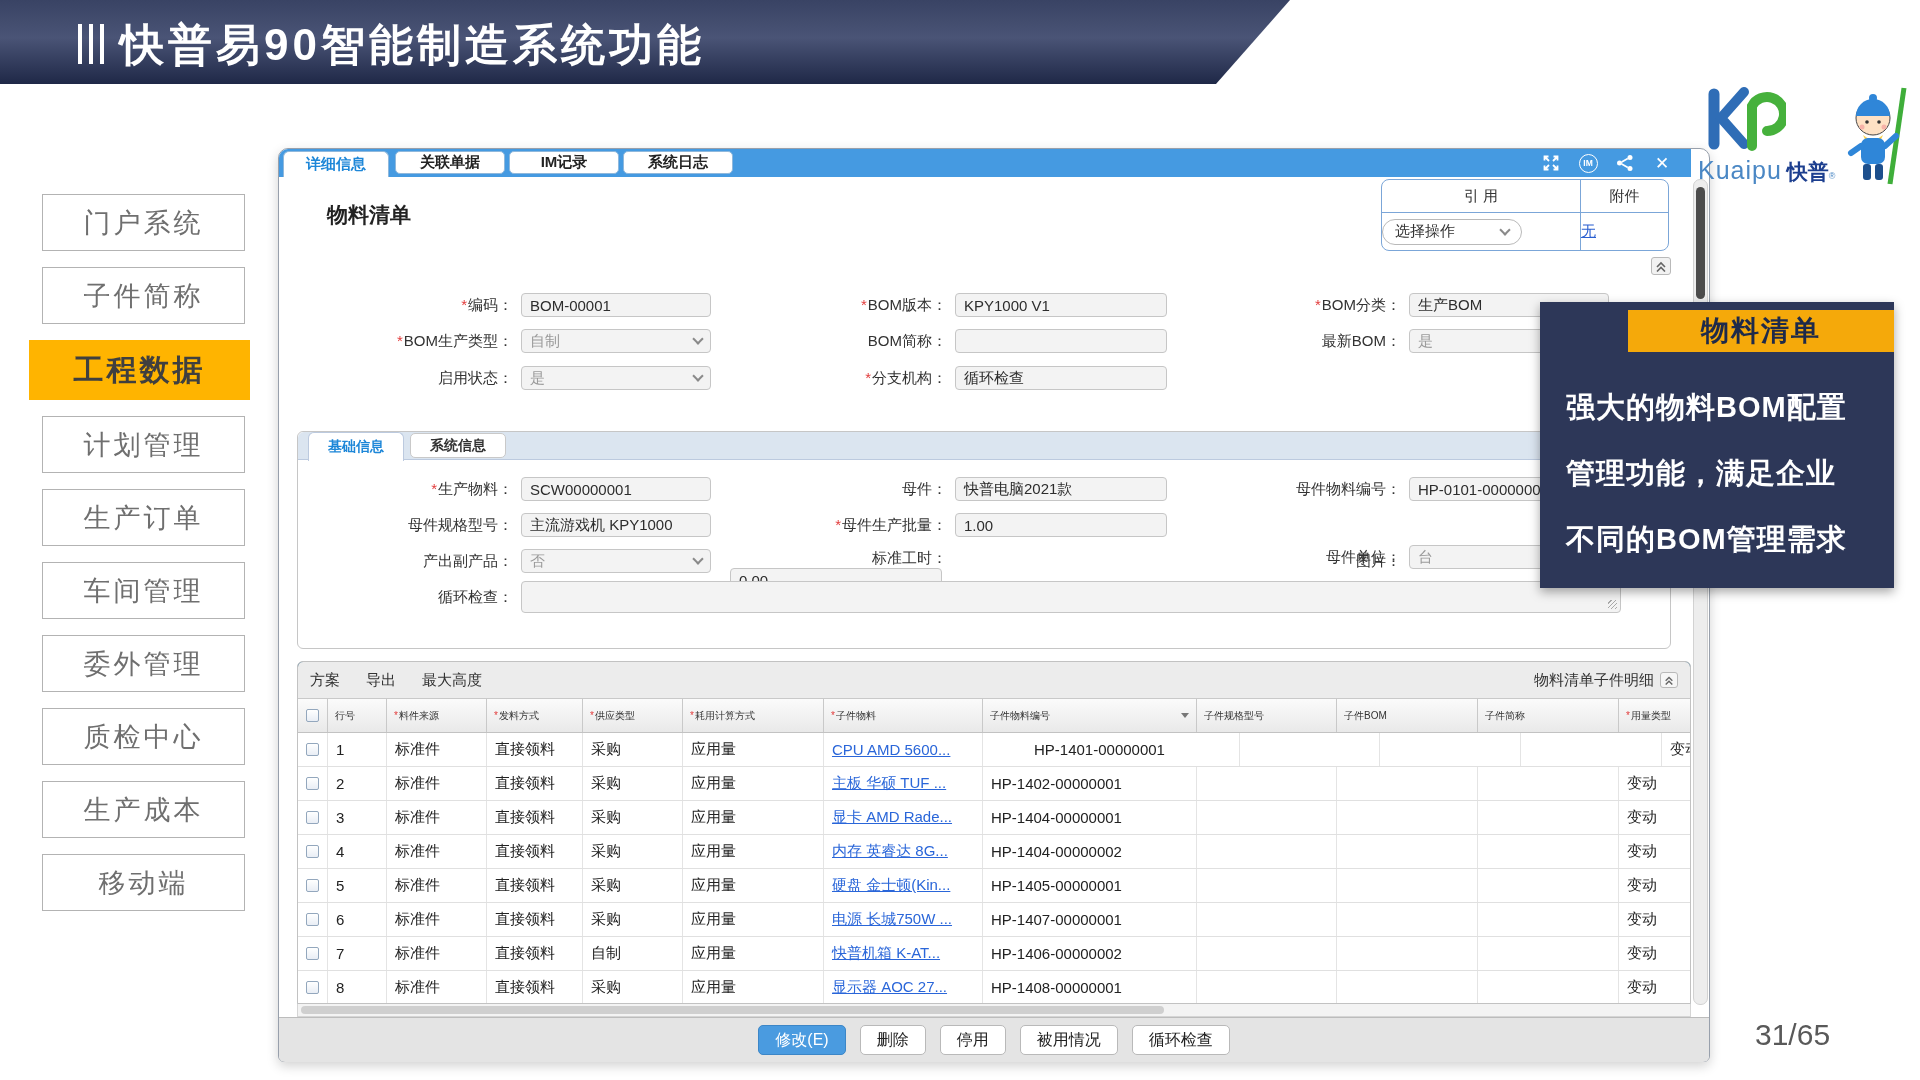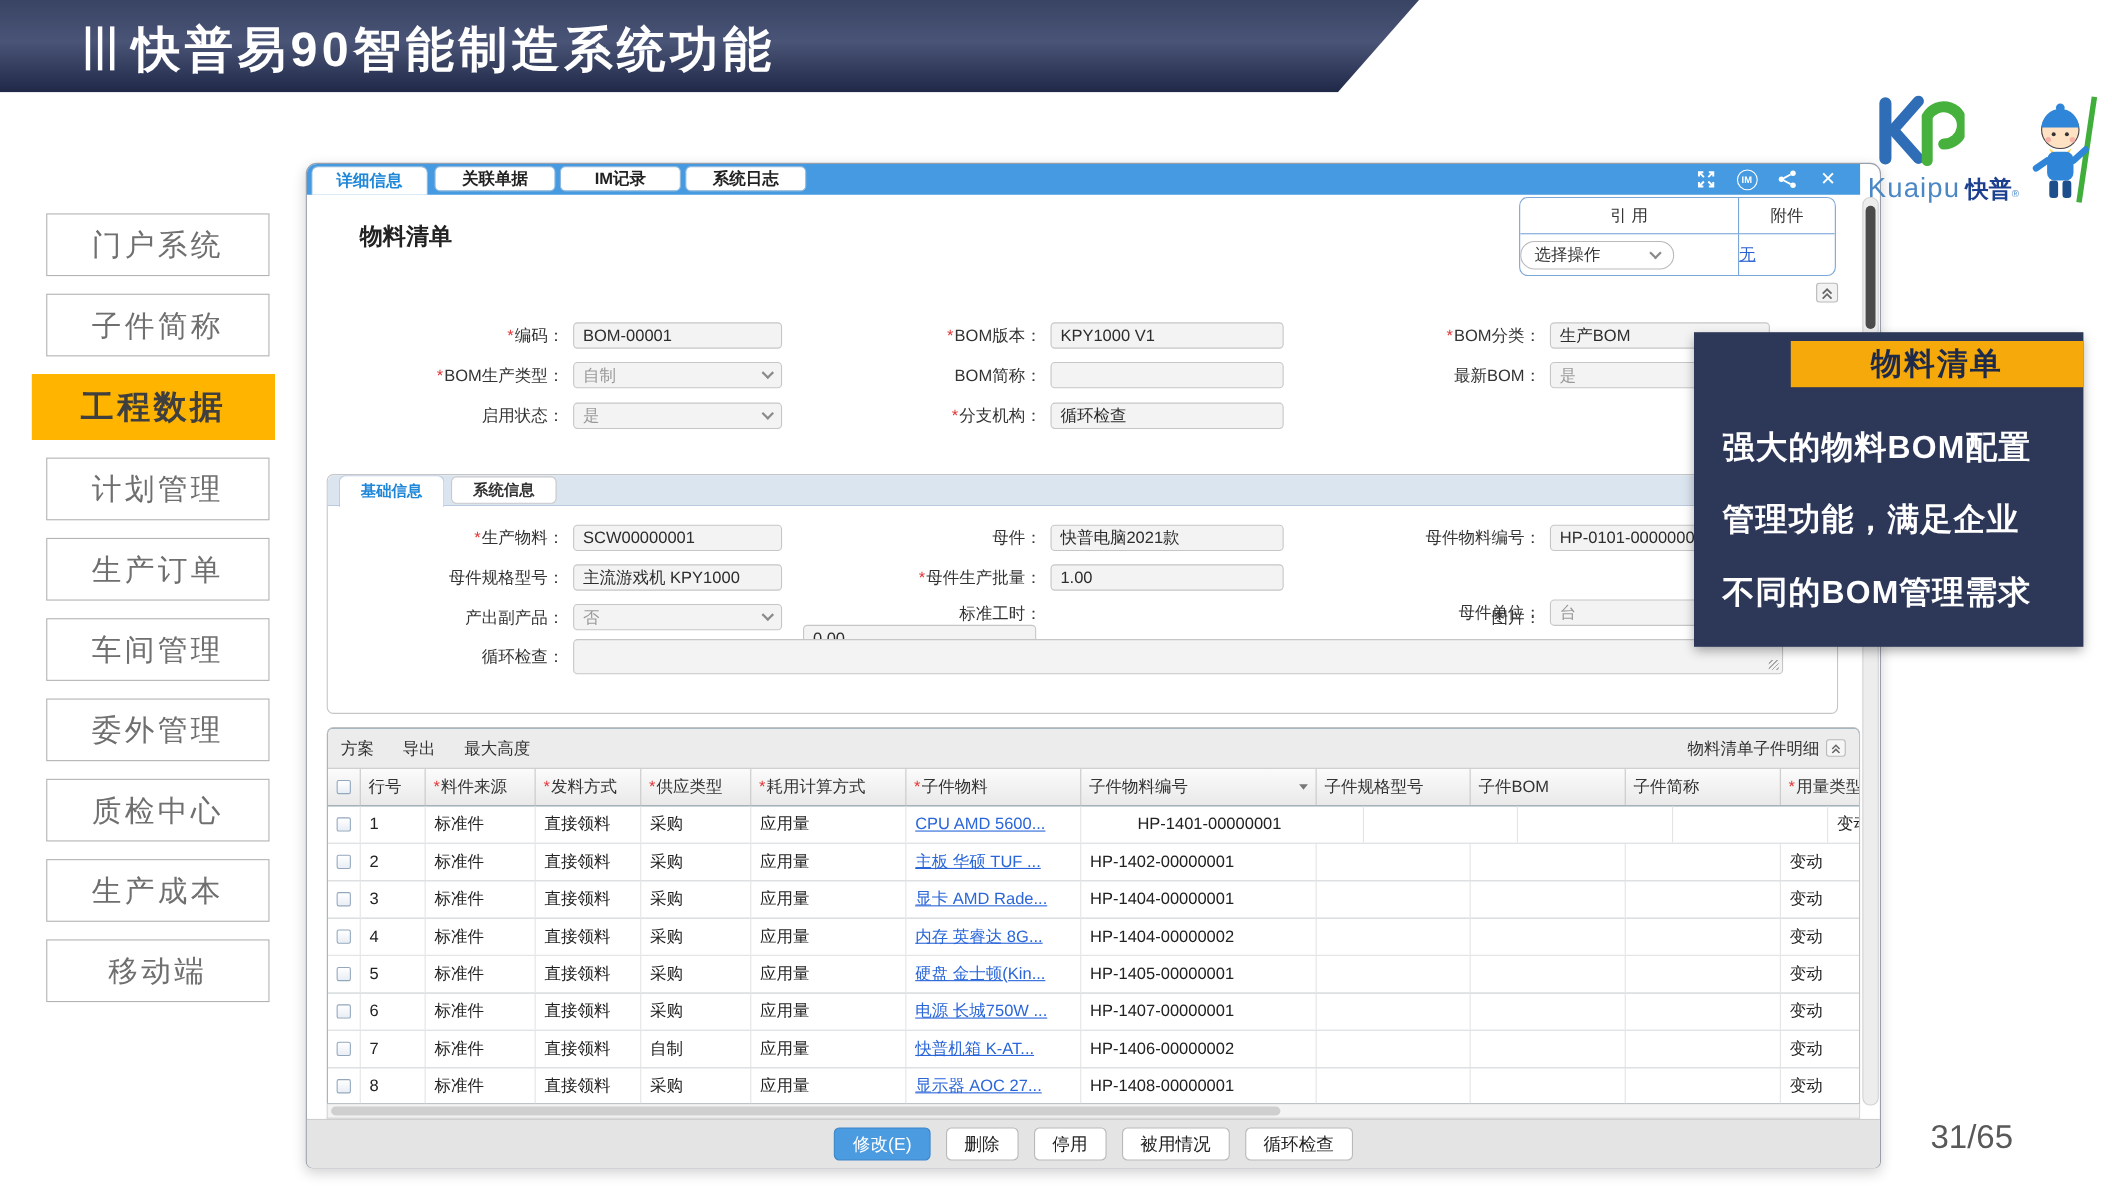--- a/index.html
+++ b/index.html
@@ -82,21 +82,21 @@
   
   .grid-box{position:absolute;left:18px;top:512px;width:1394px;height:343px;border:1px solid #c2c2c2;
     border-radius:6px 6px 0 0;overflow:hidden;background:#0c4a6e;}
   .grid-toolbar{height:37px;background:#ececec;border-bottom:1px solid #c9c9c9;display:flex;align-items:center;padding:0 12px;}
   .tb-left{display:flex;gap:26px;}
   .tb-link{font-size:15px;color:#333;cursor:pointer;}
   .tb-right{margin-left:auto;display:flex;align-items:center;gap:6px;font-size:15px;color:#333;}
   .mini-collapse{width:18px;height:16px;border:1px solid #b9b9b9;border-radius:3px;background:#f6f6f6;
     display:flex;align-items:center;justify-content:center;cursor:pointer;}
   .grid-header{height:34px;display:flex;background:linear-gradient(#fbfbfb,#e9e9e9);border-bottom:1px solid #c2c2c2;}
-  .gh-cell{flex:none;border-right:1px solid #c9c9c9;display:flex;align-items:center;padding:0 7px;font-size:15px;color:#333;
+  .gh-cell{flex:none;border-right:1px solid #c9c9c9;display:flex;align-items:center;padding:0 7px;font-size:10px;color:#333;
     white-space:nowrap;overflow:hidden;}
   .gh-cell.center{justify-content:center;padding:0;}
   .tri-wrap{margin-left:auto;padding-left:4px;display:flex;align-items:center;cursor:pointer;}
   .tri-down{width:0;height:0;border-left:4px solid transparent;border-right:4px solid transparent;border-top:5px solid #777;}
   .grid-row{height:34px;display:flex;border-bottom:1px solid #e0e0e0;background:#fff;}
   .gr-cell{flex:none;border-right:1px solid #e4e4e4;display:flex;align-items:center;padding:0 8px;font-size:15px;color:#222;
     white-space:nowrap;overflow:hidden;}
   .gr-cell.center{justify-content:center;padding:0;}
   .cell-link{color:#2a66d9;text-decoration:underline;cursor:pointer;white-space:nowrap;}
   .cbx{display:block;width:13px;height:13px;border:1px solid #93a7bd;border-radius:2px;background:linear-gradient(#ffffff,#e9eef5);cursor:pointer;}

